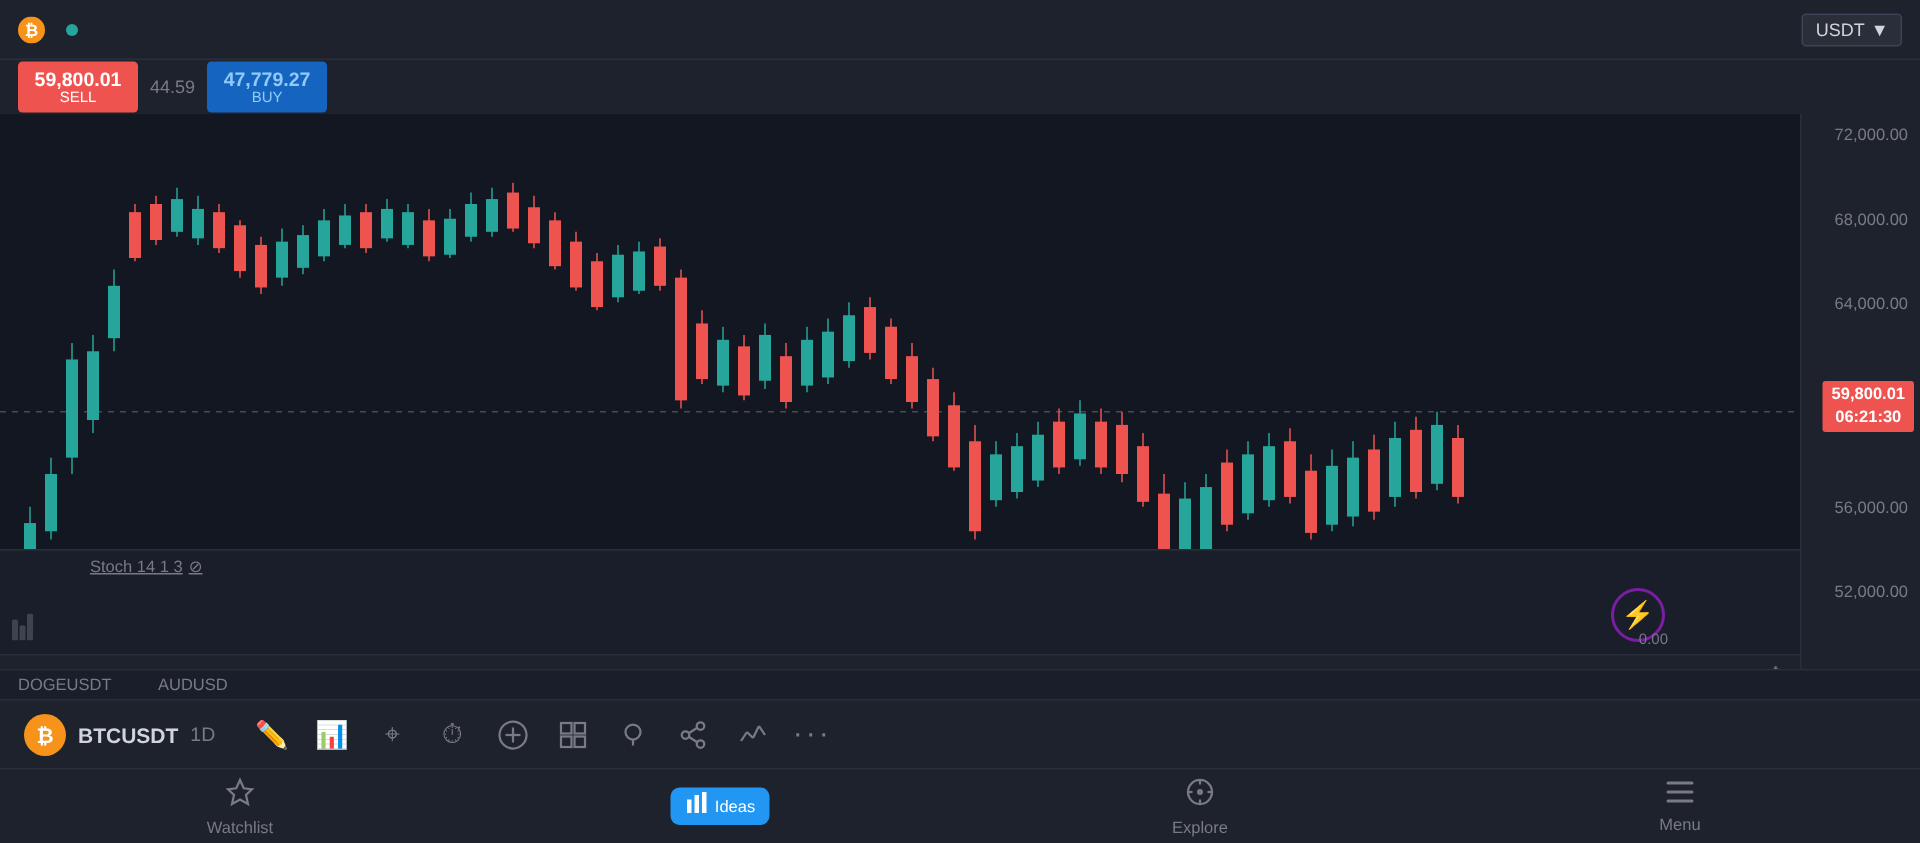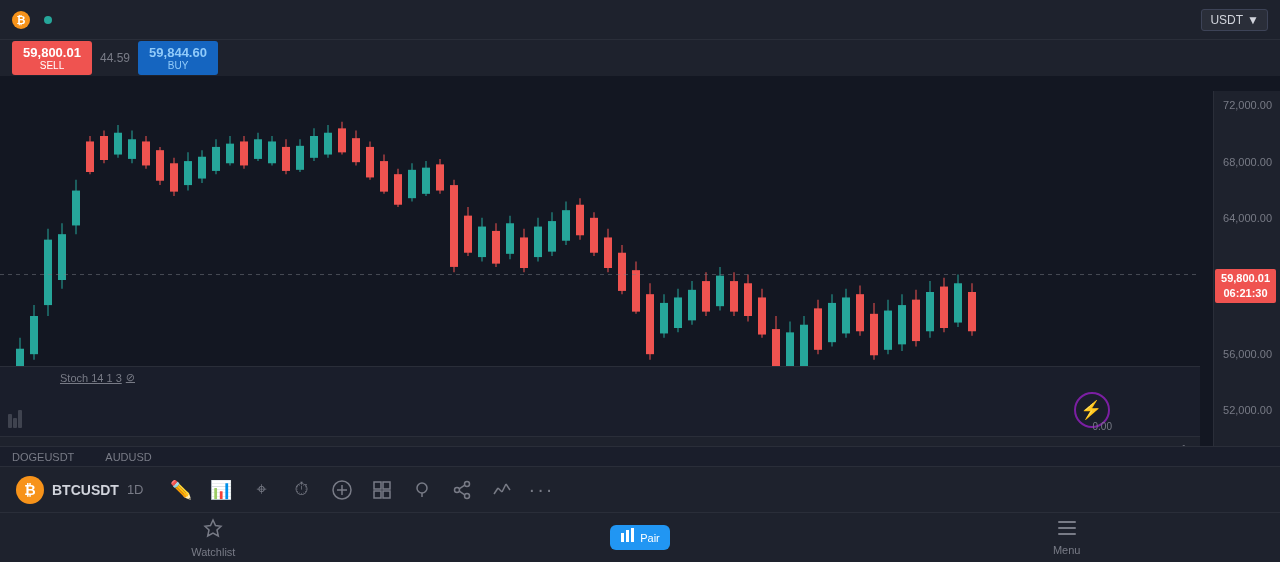--- a/index.html
+++ b/index.html
@@ -111,29 +111,28 @@
       height: 390px;
       background: #131722;
       overflow: hidden;
     }
 
     
     .price-axis {
       position: absolute;
       right: 0;
       top: 0;
-      width: 67px;
+      width: 80px;
       height: 100%;
       background: #1e222d;
       border-left: 1px solid #2a2e39;
       display: flex;
       flex-direction: column;
       justify-content: space-between;
       padding: 8px 0;
-      margin-top: 15px;
     }
     .price-label {
       font-size: 11px;
       color: #787b86;
       text-align: right;
       padding-right: 8px;
     }
     .price-label-current {
       background: #ef5350;
       color: #fff;
@@ -366,21 +365,21 @@
   </div>
 </div>
 
 <div class="price-row">
   <button class="sell-btn">
     <span>59,800.01</span>
     <span class="btn-sub">SELL</span>
   </button>
   <span class="spread-val">44.59</span>
   <button class="buy-btn">
-    <span>59,844.60</span>
+    <span>47,779.27</span>
     <span class="btn-sub">BUY</span>
   </button>
 </div>
 
 <div class="chart-container">
 
   <div class="grid-line" style="top: 8%;"></div>
   <div class="grid-line" style="top: 21%;"></div>
   <div class="grid-line" style="top: 35%;"></div>
   <div class="grid-line" style="top: 48%;"></div>
@@ -719,25 +718,38 @@
   <div class="nav-item">
     <div class="nav-item active-chart" style="display:flex;flex-direction:column;align-items:center;gap:3px;">
       <div class="nav-icon-box">
         <span class="nav-icon">
           <svg width="16" height="16" viewBox="0 0 16 16">
               <rect x="1" y="6" width="3" height="9" fill="white"></rect>
               <rect x="6" y="3" width="3" height="12" fill="white"></rect>
               <rect x="11" y="1" width="3" height="14" fill="white"></rect>
             </svg>
         </span>
-        <span class="nav-label" style="color:#fff;font-size:11px;">Pair</span>
+        <span class="nav-label" style="color:#fff;font-size:11px;">Ideas</span>
       </div>
     </div>
   </div>
 
+  <div class="nav-item">
+    <span class="nav-icon">
+      <svg width="20" height="20" viewBox="0 0 20 20">
+          <circle cx="10" cy="10" r="8" stroke="#787b86" stroke-width="1.5" fill="none"></circle>
+          <circle cx="10" cy="10" r="2" fill="#787b86"></circle>
+          <line x1="10" y1="2" x2="10" y2="5" stroke="#787b86" stroke-width="1.5"></line>
+          <line x1="10" y1="15" x2="10" y2="18" stroke="#787b86" stroke-width="1.5"></line>
+          <line x1="2" y1="10" x2="5" y2="10" stroke="#787b86" stroke-width="1.5"></line>
+          <line x1="15" y1="10" x2="18" y2="10" stroke="#787b86" stroke-width="1.5"></line>
+        </svg>
+    </span>
+    <span class="nav-label">Explore</span>
+  </div>
 
 
   <div class="nav-item">
     <span class="nav-icon">
       <svg width="20" height="16" viewBox="0 0 20 16">
           <line x1="2" y1="2" x2="18" y2="2" stroke="#787b86" stroke-width="2" stroke-linecap="round"></line>
           <line x1="2" y1="8" x2="18" y2="8" stroke="#787b86" stroke-width="2" stroke-linecap="round"></line>
           <line x1="2" y1="14" x2="18" y2="14" stroke="#787b86" stroke-width="2" stroke-linecap="round"></line>
         </svg>
     </span>

